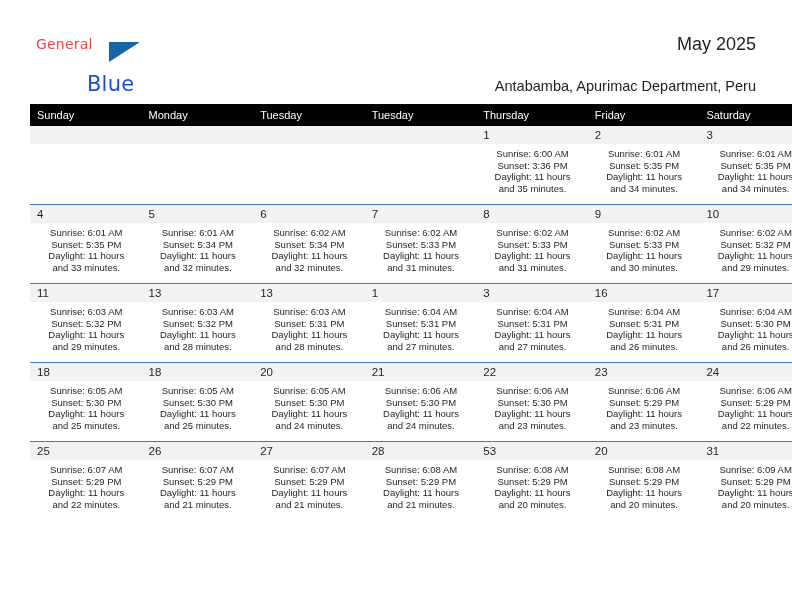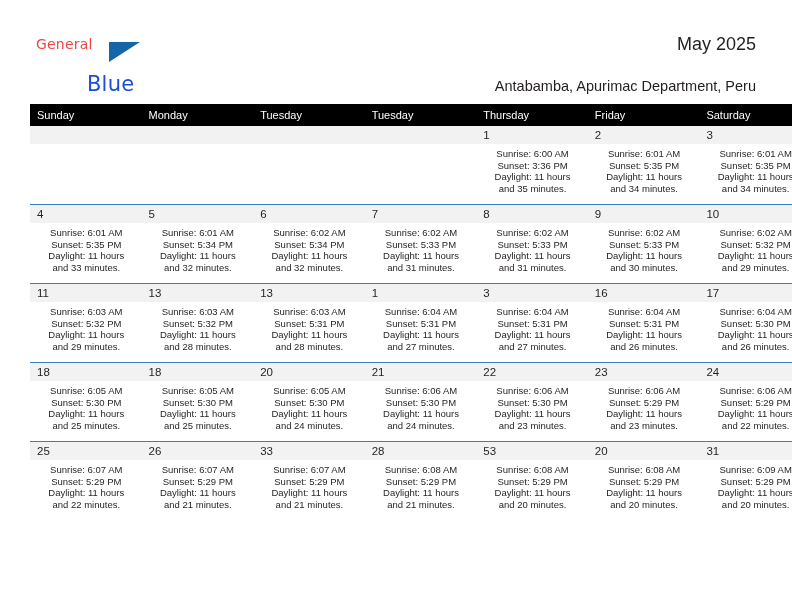--- a/index.html
+++ b/index.html
@@ -483,21 +483,21 @@
                 <div class="details">
                   <div>Sunrise: 6:07 AM</div>
                   <div>Sunset: 5:29 PM</div>
                   <div>Daylight: 11 hours</div>
                   <div>and 21 minutes.</div>
                 </div>
               </div>
             </td>
             <td>
               <div class="cell">
-                <div class="daynum-band">33</div>
+                <div class="daynum-band">27</div>
                 <div class="details">
                   <div>Sunrise: 6:07 AM</div>
                   <div>Sunset: 5:29 PM</div>
                   <div>Daylight: 11 hours</div>
                   <div>and 21 minutes.</div>
                 </div>
               </div>
             </td>
             <td>
               <div class="cell">

